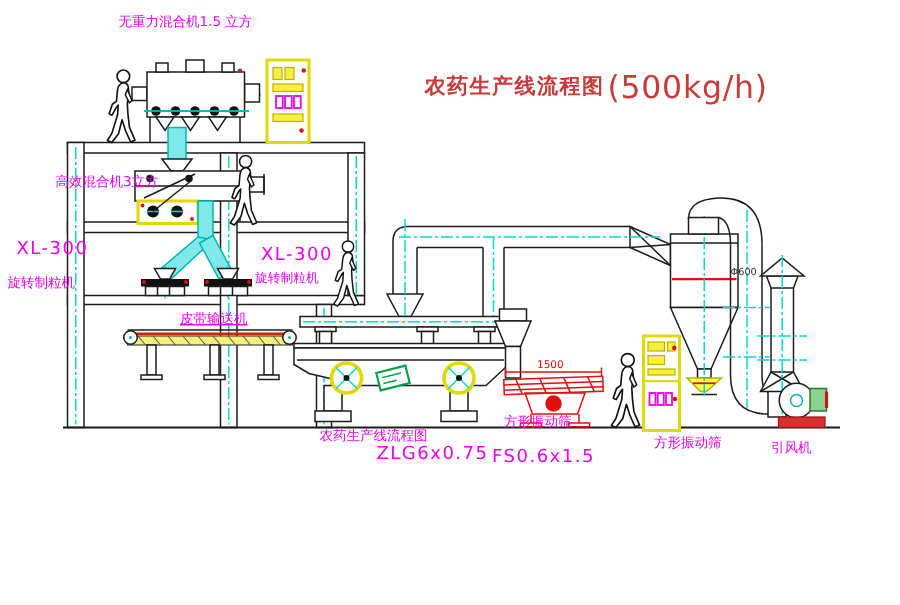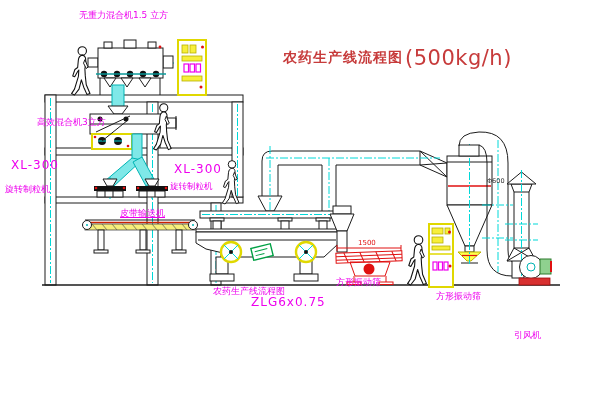--- a/index.html
+++ b/index.html
@@ -322,20 +322,21 @@
 
 <div class="lbl mag-md" style="left:174px;top:163px;">XL-300</div>
 <div class="lbl mag-sm" style="left:170px;top:182px;font-size:8.5px;">旋转制粒机</div>
 
 <div class="lbl mag-sm" style="left:120px;top:209px;text-decoration:underline;">皮带输送机</div>
 
 <div class="lbl mag-sm" style="left:213px;top:287px;">农药生产线流程图</div>
 <div class="lbl mag-md" style="left:211px;top:296px;margin-left:40px;">ZLG6x0.75</div>
 
 <div class="lbl mag-sm" style="left:336px;top:278px;">方形振动筛</div>
+<div class="lbl mag-md" style="left:328px;top:298px;">FS0.6x1.5</div>
 
 <div class="lbl mag-sm" style="left:436px;top:292px;">方形振动筛</div>
-<div class="lbl mag-sm" style="left:514px;top:295px;margin-top:36px;">引风机</div>
+<div class="lbl mag-sm" style="left:514px;top:295px;">引风机</div>
 
 <div class="lbl dim" style="left:358px;top:240px;">1500</div>
 <div class="lbl dim-blk" style="left:455px;top:178px;margin-left:32px;">Φ600</div>
 
 </div>
 
 </body></html>

